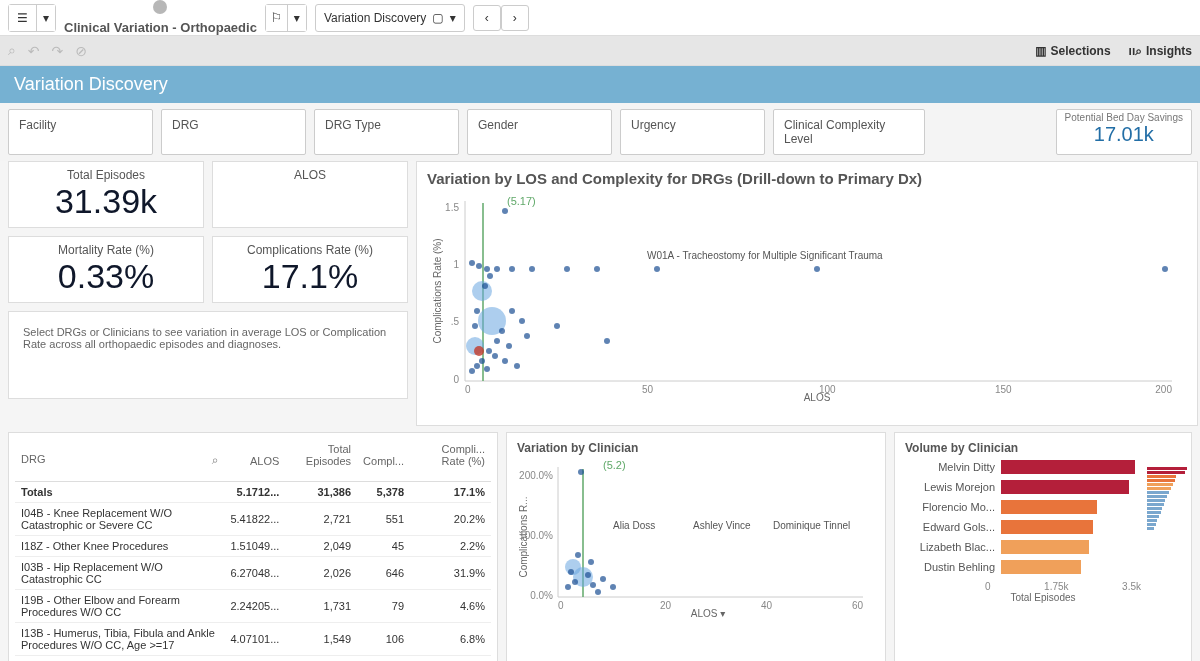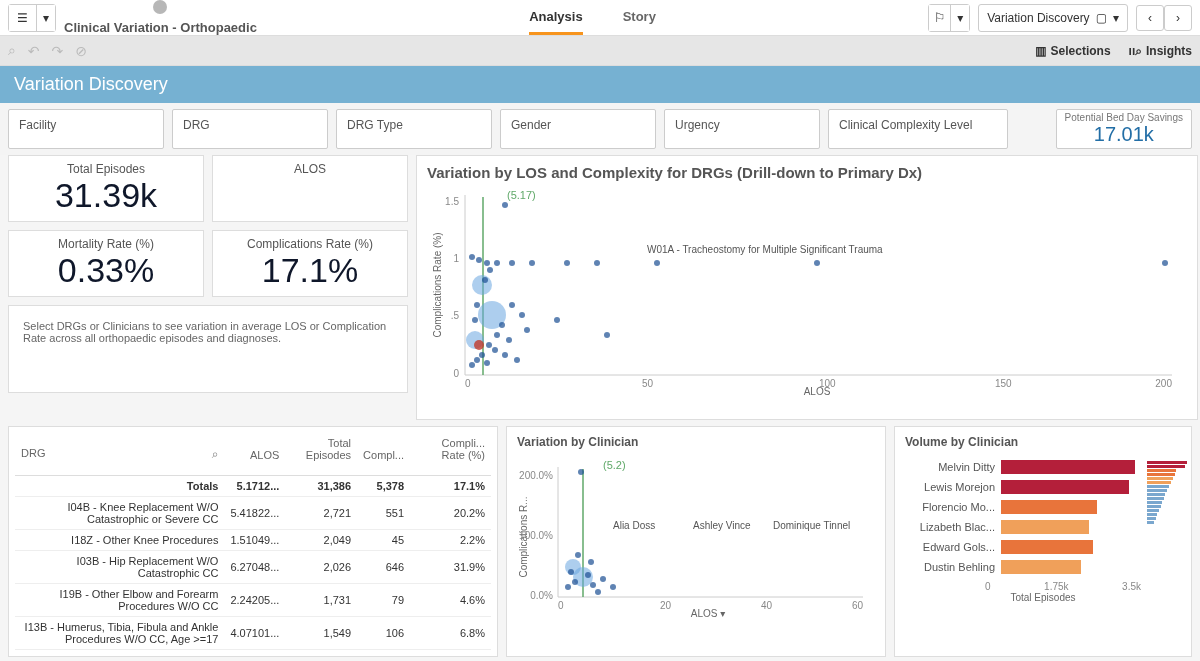--- a/index.html
+++ b/index.html
@@ -25,47 +25,47 @@
 .toolbar { height: 30px; background: #e6e6e6; border-bottom: 1px solid #ddd; display: flex; align-items: center; padding: 0 8px; gap: 12px; }
 .toolbar .ghost { color: #bbb; font-size: 14px; }
 .toolbar-right { margin-left: auto; display: flex; gap: 18px; color: #333; font-size: 12px; font-weight: 600;}
 .toolbar-right span { display: inline-flex; align-items:center; gap:4px; cursor:pointer;}
 
 
 .banner { background: #76b1d2; color: #fff; padding: 8px 14px; font-size: 18px; font-weight: 400; }
 
 
 .filters { display: flex; gap: 8px; padding: 6px 8px; background: #f4f4f4; align-items: stretch; }
-.filter-box { border: 1px solid #ccc; background: #fff; border-radius: 2px; padding: 8px 10px; font-size: 12px; color: #555; flex: 0 0 auto; width: 156px; cursor:pointer; }
+.filter-box { border: 1px solid #ccc; background: #fff; border-radius: 2px; padding: 8px 10px; font-size: 12px; color: #555; flex: 0 0 auto; width: 145px; cursor:pointer; }
 .kpi-potential { margin-left: auto; border: 1px solid #ccc; background: #fff; border-radius: 2px; padding: 2px 8px; text-align: center; min-width: 128px; }
 .kpi-potential .lbl { font-size: 10px; color: #777; }
 .kpi-potential .val { font-size: 20px; color: #226ea6; font-weight: 300; }
 
 
 .main { display: grid; grid-template-columns: 400px 1fr; gap: 8px; padding: 0 8px 6px 8px; }
 .kpi-row { display: grid; grid-template-columns: 1fr 1fr; gap: 8px; }
 .kpi { border: 1px solid #ddd; background: #fff; padding: 6px; text-align: center; }
 .kpi .klbl { font-size: 12px; color: #555; }
 .kpi .kval { font-size: 34px; color: #0f172a; font-weight: 300; }
 .kpis { display: flex; flex-direction: column; gap: 8px; }
 .note { border: 1px solid #ddd; background: #fff; padding: 14px; font-size: 11px; color: #666; height: 88px; }
 .chart-card { border: 1px solid #ddd; background: #fff; padding: 8px 10px 4px 10px; position: relative; }
 .chart-title { font-size: 15px; font-weight: 600; color: #555; margin-bottom: 4px; }
 
 
 .bottom { display: grid; grid-template-columns: 490px 380px 1fr; gap: 8px; padding: 0 8px 8px 8px; }
 .panel { border: 1px solid #ddd; background: #fff; padding: 6px; overflow: hidden; }
-.panel .ptitle { font-size: 12px; font-weight: 600; color: #555; margin-bottom: 6px; padding: 2px 4px; }
+.panel .ptitle { font-size: 12px; font-weight: 600; color: #555; margin-bottom: 0; padding: 2px 4px; }
 
 
 table { border-collapse: collapse; width: 100%; font-size: 11px; }
 th { text-align: right; font-weight: 400; color: #666; border-bottom: 1px solid #ddd; padding: 4px 6px 14px 6px; vertical-align: bottom; }
 th.drg { text-align: left; width: 44%; }
 td { border-bottom: 1px solid #eee; padding: 4px 6px; text-align: right; }
-td.drg { text-align: right; }
+td.drg { text-align: left; }
 .totals td { font-weight: 700; }
 .small-search { color: #888; font-size: 12px; float: right; }
 
 
 .scatter-svg { display: block; }
 .axis-label { font-size: 10px; fill: #666; }
 .tick { font-size: 10px; fill: #888; }
 .ref-line { stroke: #61a96a; stroke-width: 1.5; }
 .dot { fill: #1b4f93; opacity: 0.7; }
 .dot-big { fill: #6aa6e0; opacity: 0.55; }
@@ -92,24 +92,20 @@
     </div>
     <div class="icon-btn" style="width:18px">
       <span>▾</span>
     </div>
   </div>
   <div class="app-title">
     <span class="dot"></span>
     <span>Clinical Variation - Orthopaedic</span>
   </div>
 
-  <div class="main-tabs">
-    <div class="tab active">Analysis</div>
-    <div class="tab">Story</div>
-  </div>
 
   <div class="menu-combo">
     <div class="icon-btn" style="width:22px">
       <span style="font-size:13px">⚐</span>
     </div>
     <div class="icon-btn" style="width:18px">
       <span>▾</span>
     </div>
   </div>
 
@@ -147,21 +143,21 @@
 </div>
 
 <div class="banner">Variation Discovery</div>
 
 <div class="filters">
   <div class="filter-box">Facility</div>
   <div class="filter-box">DRG</div>
   <div class="filter-box">DRG Type</div>
   <div class="filter-box">Gender</div>
   <div class="filter-box">Urgency</div>
-  <div class="filter-box" style="width:180px">Clinical Complexity Level</div>
+  <div class="filter-box" style="width:152px">Clinical Complexity Level</div>
   <div class="kpi-potential">
     <div class="lbl">Potential Bed Day Savings</div>
     <div class="val">17.01k</div>
   </div>
 </div>
 
 <div class="main">
   <div class="kpis">
     <div class="kpi-row">
       <div class="kpi">
@@ -363,29 +359,29 @@
             <div class="bar-fill" style="width: 91.4286%; background: rgb(180, 31, 58);"></div>
           </div>
         </div>
         <div class="bar-row">
           <div class="bar-lbl">Florencio Mo...</div>
           <div class="bar-track">
             <div class="bar-fill" style="width: 68.5714%; background: rgb(232, 116, 59);"></div>
           </div>
         </div>
         <div class="bar-row">
+          <div class="bar-lbl">Edward Gols...</div>
+          <div class="bar-track">
+            <div class="bar-fill" style="width: 65.7143%; background: rgb(232, 116, 59);"></div>
+          </div>
+        </div>
+        <div class="bar-row">
           <div class="bar-lbl">Lizabeth Blac...</div>
           <div class="bar-track">
             <div class="bar-fill" style="width: 62.8571%; background: rgb(240, 160, 90);"></div>
-          </div>
-        </div>
-        <div class="bar-row">
-          <div class="bar-lbl">Edward Gols...</div>
-          <div class="bar-track">
-            <div class="bar-fill" style="width: 65.7143%; background: rgb(232, 116, 59);"></div>
           </div>
         </div>
         <div class="bar-row">
           <div class="bar-lbl">Dustin Behling</div>
           <div class="bar-track">
             <div class="bar-fill" style="width: 57.1429%; background: rgb(240, 160, 90);"></div>
           </div>
         </div>
       </div>
     <div style="display:flex; font-size:10px; color:#888; padding:4px 44px 0 84px; justify-content:space-between;">

